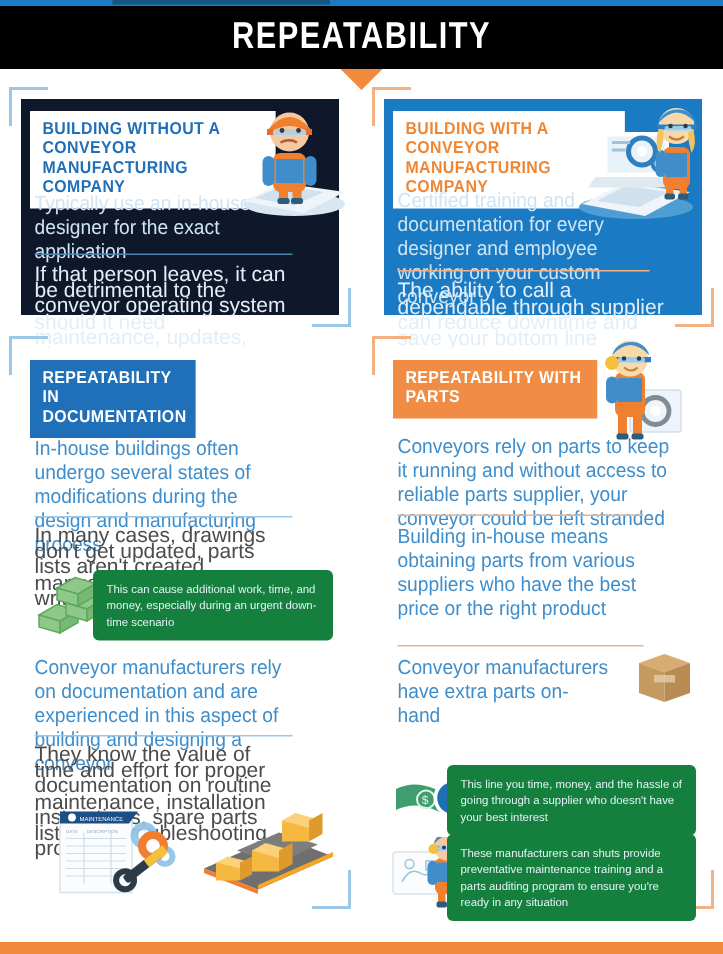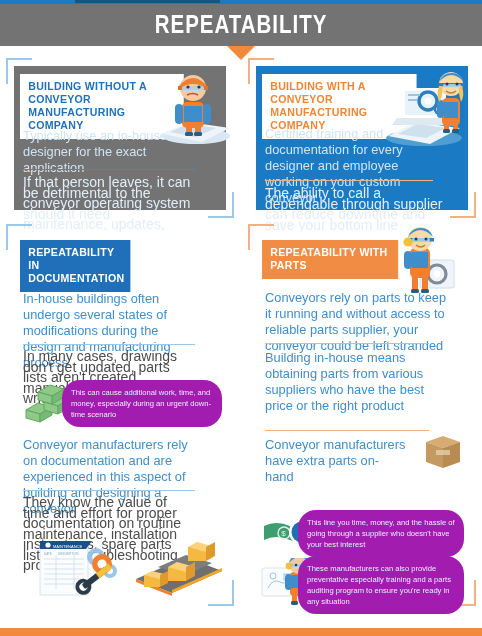--- a/index.html
+++ b/index.html
@@ -9,21 +9,21 @@
     background: #ffffff;
     overflow: hidden;
   }
   .page { position: relative; width: 482px; height: 636px; background: #ffffff; }
 
   
   .top-strip-blue { position: absolute; left: 0; top: 0; width: 482px; height: 4px; background: #1a7bc4; }
   .top-strip-dark { position: absolute; left: 75px; top: 0; width: 145px; height: 3px; background: #13577f; }
   .header {
     position: absolute; left: 0; top: 4px; width: 482px; height: 42px;
-    background: #737373;
+    background: #000000;
   }
   .header-title {
     position: absolute; left: 0; top: 6px; width: 482px;
     text-align: center;
     color: #ffffff;
     font-size: 25px;
     font-weight: bold;
     letter-spacing: 1.2px;
     transform: scaleX(0.82);
     font-family: "Liberation Sans Narrow", "Liberation Sans", sans-serif;
@@ -48,21 +48,21 @@
 
   
   .bracket { position: absolute; width: 26px; height: 26px; }
   .bk-tl { left: 0; top: 0; border-left: 2px solid; border-top: 2px solid; }
   .bk-br { right: 0; bottom: 0; border-right: 2px solid; border-bottom: 2px solid; }
   .b-blue { border-color: #9cc8e8; }
   .b-orange { border-color: #f3b183; }
 
   
   .fill { position: absolute; left: 8px; top: 8px; right: 8px; bottom: 8px; }
-  .fill-darkblue { background: #737373; padding-left: 30px; }
+  .fill-darkblue { background: #0f172a; padding-left: 30px; }
   .fill-blue { background: #1a7bc4; }
   .fill-white { background: #ffffff; }
 
   
   .titlebar {
     position: absolute; left: 6px; top: 8px; width: 168px;
     padding: 6px 8px 7px 9px;
     font-family: "Liberation Sans Narrow", "Liberation Sans", sans-serif;
     font-size: 11.5px; font-weight: bold; line-height: 13px;
     letter-spacing: 0.3px;
@@ -88,22 +88,22 @@
   .body-onblue { color: #e2eef8; }
   .body-dark { color: #4b4b4b; }
   .rule { height: 1px; width: 178px; }
   .rule-lt { background: #4f86ad; }
   .rule-blue { background: #9cc8e8; }
   .rule-orange { background: #f3b183; }
 
   
   .callout {
     position: absolute;
-    background: #a21caf;
-    border-radius: 18px;
+    background: #15803d;
+    border-radius: 4px;
     color: #e6f1fa;
     font-size: 7.6px;
     line-height: 11px;
     padding: 7px 9px 7px 9px;
   }
 
   
   .art { position: absolute; }
 </style>
 </head>
@@ -342,21 +342,21 @@
           <rect x="40" y="43" width="7" height="4" rx="1.4" fill="#2e5d7c"></rect>
           <rect x="25" y="16" width="7" height="16" rx="3.4" fill="#3f8ecb"></rect>
           <circle cx="39" cy="6" r="10" fill="#f6c9a0"></circle>
           <path d="M29 5 q10 -12 21 0 q-2 -8 -10 -8 q-9 0 -11 8 z" fill="#3f8ecb"></path>
           <path d="M28 6 h23 v3 h-23 z" fill="#2f7fc0"></path>
           <circle cx="29" cy="8" r="3.4" fill="#f5c13d"></circle>
           <rect x="32" y="6" width="14" height="3.4" rx="1.4" fill="#b9dcf2" opacity="0.85"></rect>
           <circle cx="36" cy="7" r="1.3" fill="#2b3b47"></circle>
           <circle cx="44" cy="7" r="1.3" fill="#2b3b47"></circle>
         </svg>
-        <div class="callout" style="left:42px;top:324px;width:166px;">These manufacturers can also provide preventative especially training and a parts auditing program to ensure you're ready in any situation</div>
+        <div class="callout" style="left:42px;top:324px;width:166px;">These manufacturers can shuts provide preventative maintenance training and a parts auditing program to ensure you're ready in any situation</div>
 
         <svg class="art" style="left:124px;top:-6px;" width="88" height="74" viewBox="0 0 88 74">
           <rect x="40" y="34" width="34" height="28" rx="2" fill="#eef4f9" stroke="#cfe0ee"></rect>
           <circle cx="57" cy="48" r="9" fill="none" stroke="#7f8c96" stroke-width="3.2"></circle>
           <circle cx="57" cy="48" r="3.4" fill="#ffffff"></circle>
           <rect x="30" y="22" width="20" height="30" rx="5" fill="#f08030"></rect>
           <rect x="32" y="26" width="16" height="16" fill="#3f8ecb"></rect>
           <rect x="32" y="50" width="6" height="14" fill="#f08030"></rect>
           <rect x="42" y="50" width="6" height="14" fill="#f08030"></rect>
           <rect x="31" y="63" width="8" height="4" rx="1.5" fill="#2e5d7c"></rect>

